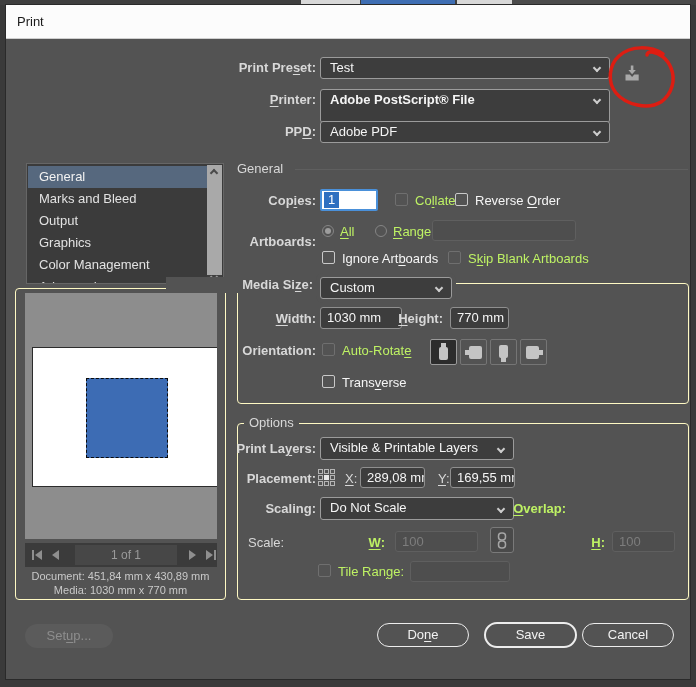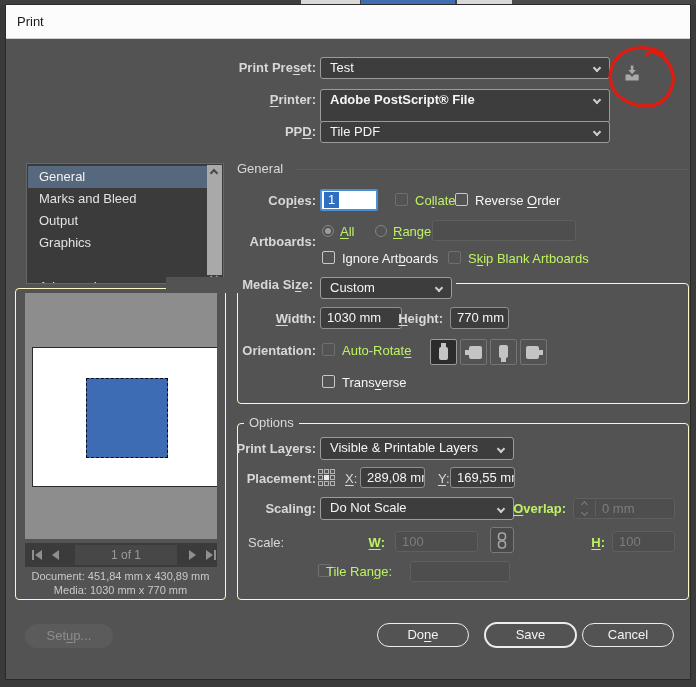--- a/index.html
+++ b/index.html
@@ -130,29 +130,30 @@
   </div>
   <div class="abs dd" style="left:314px; top:84px; width:290px; height:34px;font-weight:bold;">
     <span>Adobe PostScript® File</span>
     <span class="chev"></span>
   </div>
 
   <div class="abs lbl" style="left:160px; top:119px; width:150px;">
     <span>PP</span><span class="mn">D</span><span>:</span>
   </div>
   <div class="abs dd" style="left:314px; top:116px; width:290px; height:22px;">
-    <span>Tile PDF</span>
+    <span>Adobe PDF</span>
     <span class="chev"></span>
   </div>
 
   <div class="abs list" style="left:20px; top:158px; width:198px; height:121px;">
     <div class="li sel" style="top:2px;">General</div>
     <div class="li" style="top:24px;">Marks and Bleed</div>
     <div class="li" style="top:46px;">Output</div>
     <div class="li" style="top:68px;">Graphics</div>
+    <div class="li" style="top:90px;">Color Management</div>
     <div class="li" style="top:112px;">Advanced</div>
     <div class="sbar">
       <div class="sthumb"></div>
       <span class="schev up"></span>
       <span class="schev dn"></span>
     </div>
   </div>
 
   <div class="abs fieldset" style="left:9px; top:283px; width:211px; height:312px;">
     <div class="abs preview" style="left:9px; top:4px; width:192px; height:246px;">
@@ -301,47 +302,39 @@
   <div class="abs din" style="left:444px; top:462px; width:65px; height:21px;">169,55 mm</div>
 
   <div class="abs lbl" style="left:160px; top:496px; width:150px;">Scaling:</div>
   <div class="abs dd" style="left:314px; top:492px; width:194px; height:23px;">
     <span>Do Not Scale</span>
     <span class="chev" style="top:8px;"></span>
   </div>
   <div class="abs lbl dis" style="left:410px; top:496px; width:150px;">
     <span class="mn">O</span><span>verlap:</span>
   </div>
-  <div class="abs din off" style="left:567px; top:493px; width:102px; height:21px;">
-    <span class="step">
-      <span class="s su"></span>
-      <span class="s sd"></span>
-    </span>
-    <span class="stepdiv"></span>
-    <span class="abs" style="left:28px; top:0;">0 mm</span>
-  </div>
 
   <div class="abs lbl-left" style="left:242px; top:530px;">Scale:</div>
   <div class="abs lbl dis" style="left:229px; top:530px; width:150px;">
     <span class="mn">W</span><span>:</span>
   </div>
   <div class="abs din off" style="left:389px; top:526px; width:83px; height:21px;">100</div>
   <div class="abs linkbtn" style="left:484px; top:522px; width:24px; height:26px;">
     <svg width="10" height="17" viewBox="0 0 10 17">
       <rect x="1.5" y="1" width="7" height="7" rx="3" fill="none" stroke="#a5a5a5" stroke-width="1.5"></rect>
       <rect x="1.5" y="9" width="7" height="7" rx="3" fill="none" stroke="#a5a5a5" stroke-width="1.5"></rect>
     </svg>
   </div>
   <div class="abs lbl dis" style="left:449px; top:530px; width:150px;">
     <span class="mn">H</span><span>:</span>
   </div>
   <div class="abs din off" style="left:606px; top:526px; width:63px; height:21px;">100</div>
 
   <span class="abs cb off" style="left:312px; top:559px;"></span>
-  <div class="abs lbl-left dis" style="left:320px; top:559px;">
+  <div class="abs lbl-left dis" style="left:332px; top:559px;">
     <span>Tile Ran</span><span class="mn">g</span><span>e:</span>
   </div>
   <div class="abs din off" style="left:404px; top:556px; width:100px; height:21px;"></div>
 
   <div class="abs pill ghost" style="left:19px; top:619px; width:88px; height:24px; line-height:24px;">
     <span>Set</span><span class="mn">u</span><span>p...</span>
   </div>
   <div class="abs pill" style="left:371px; top:618px; width:92px; height:24px; line-height:22px;">
     <span>Do</span><span class="mn">n</span><span>e</span>
   </div>

